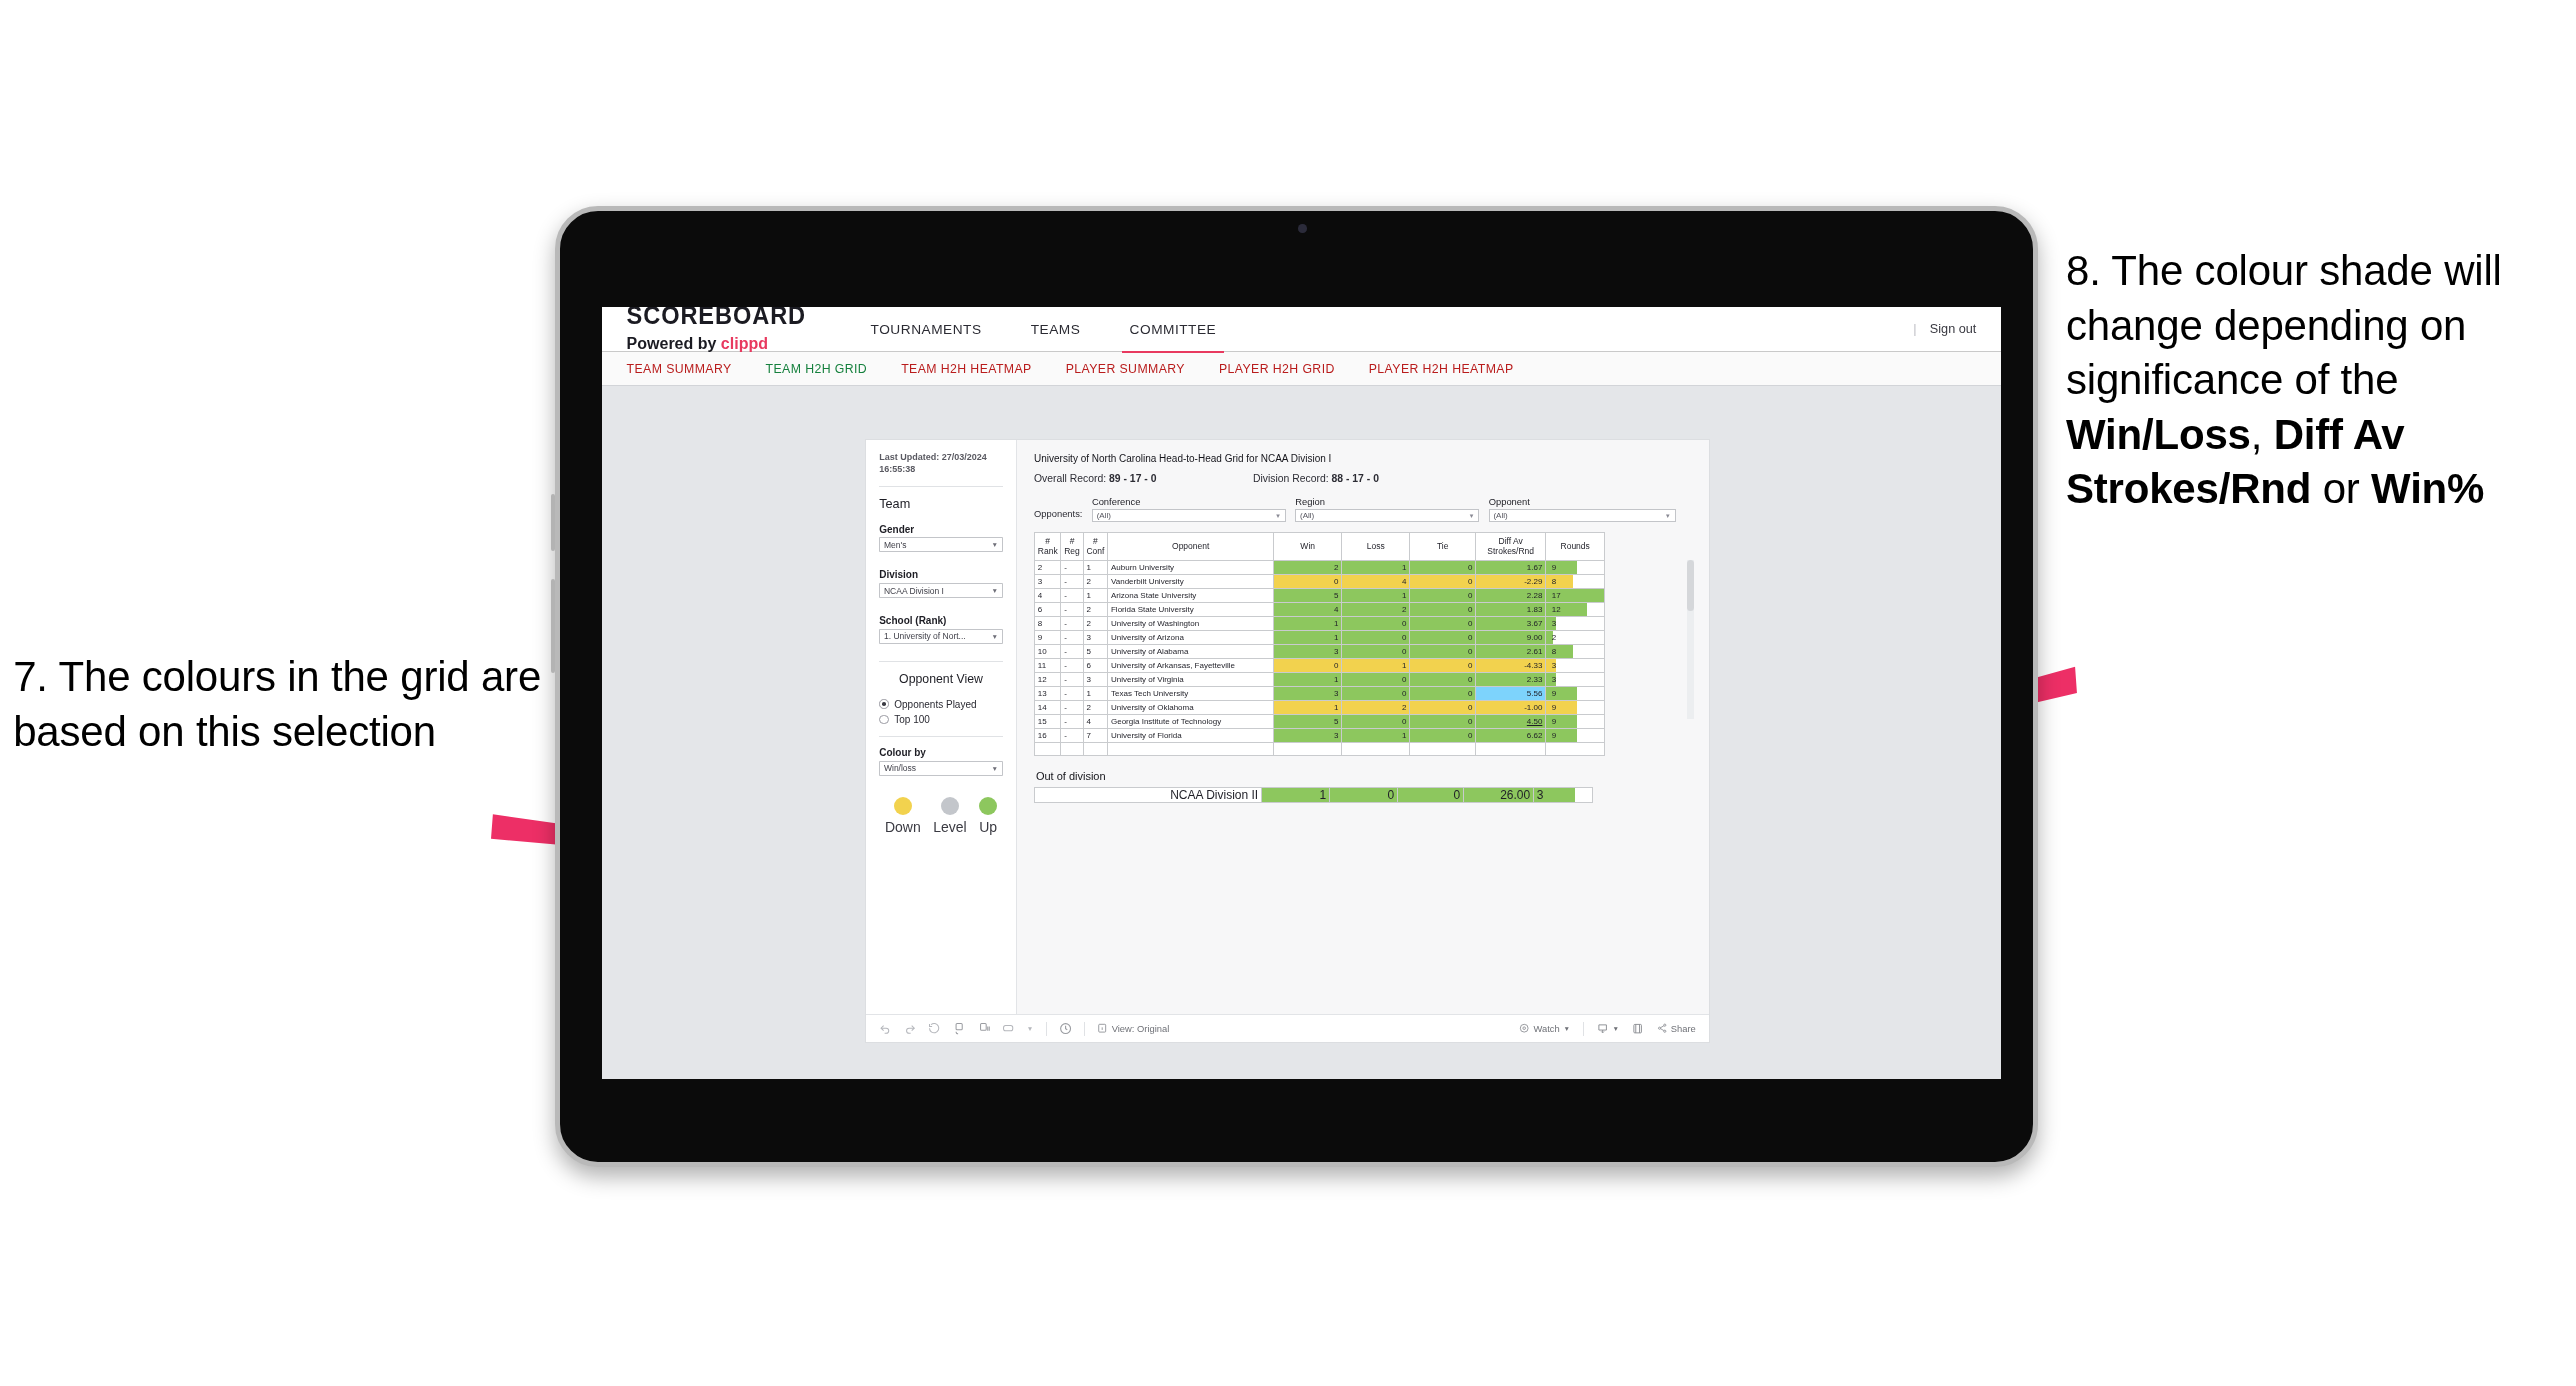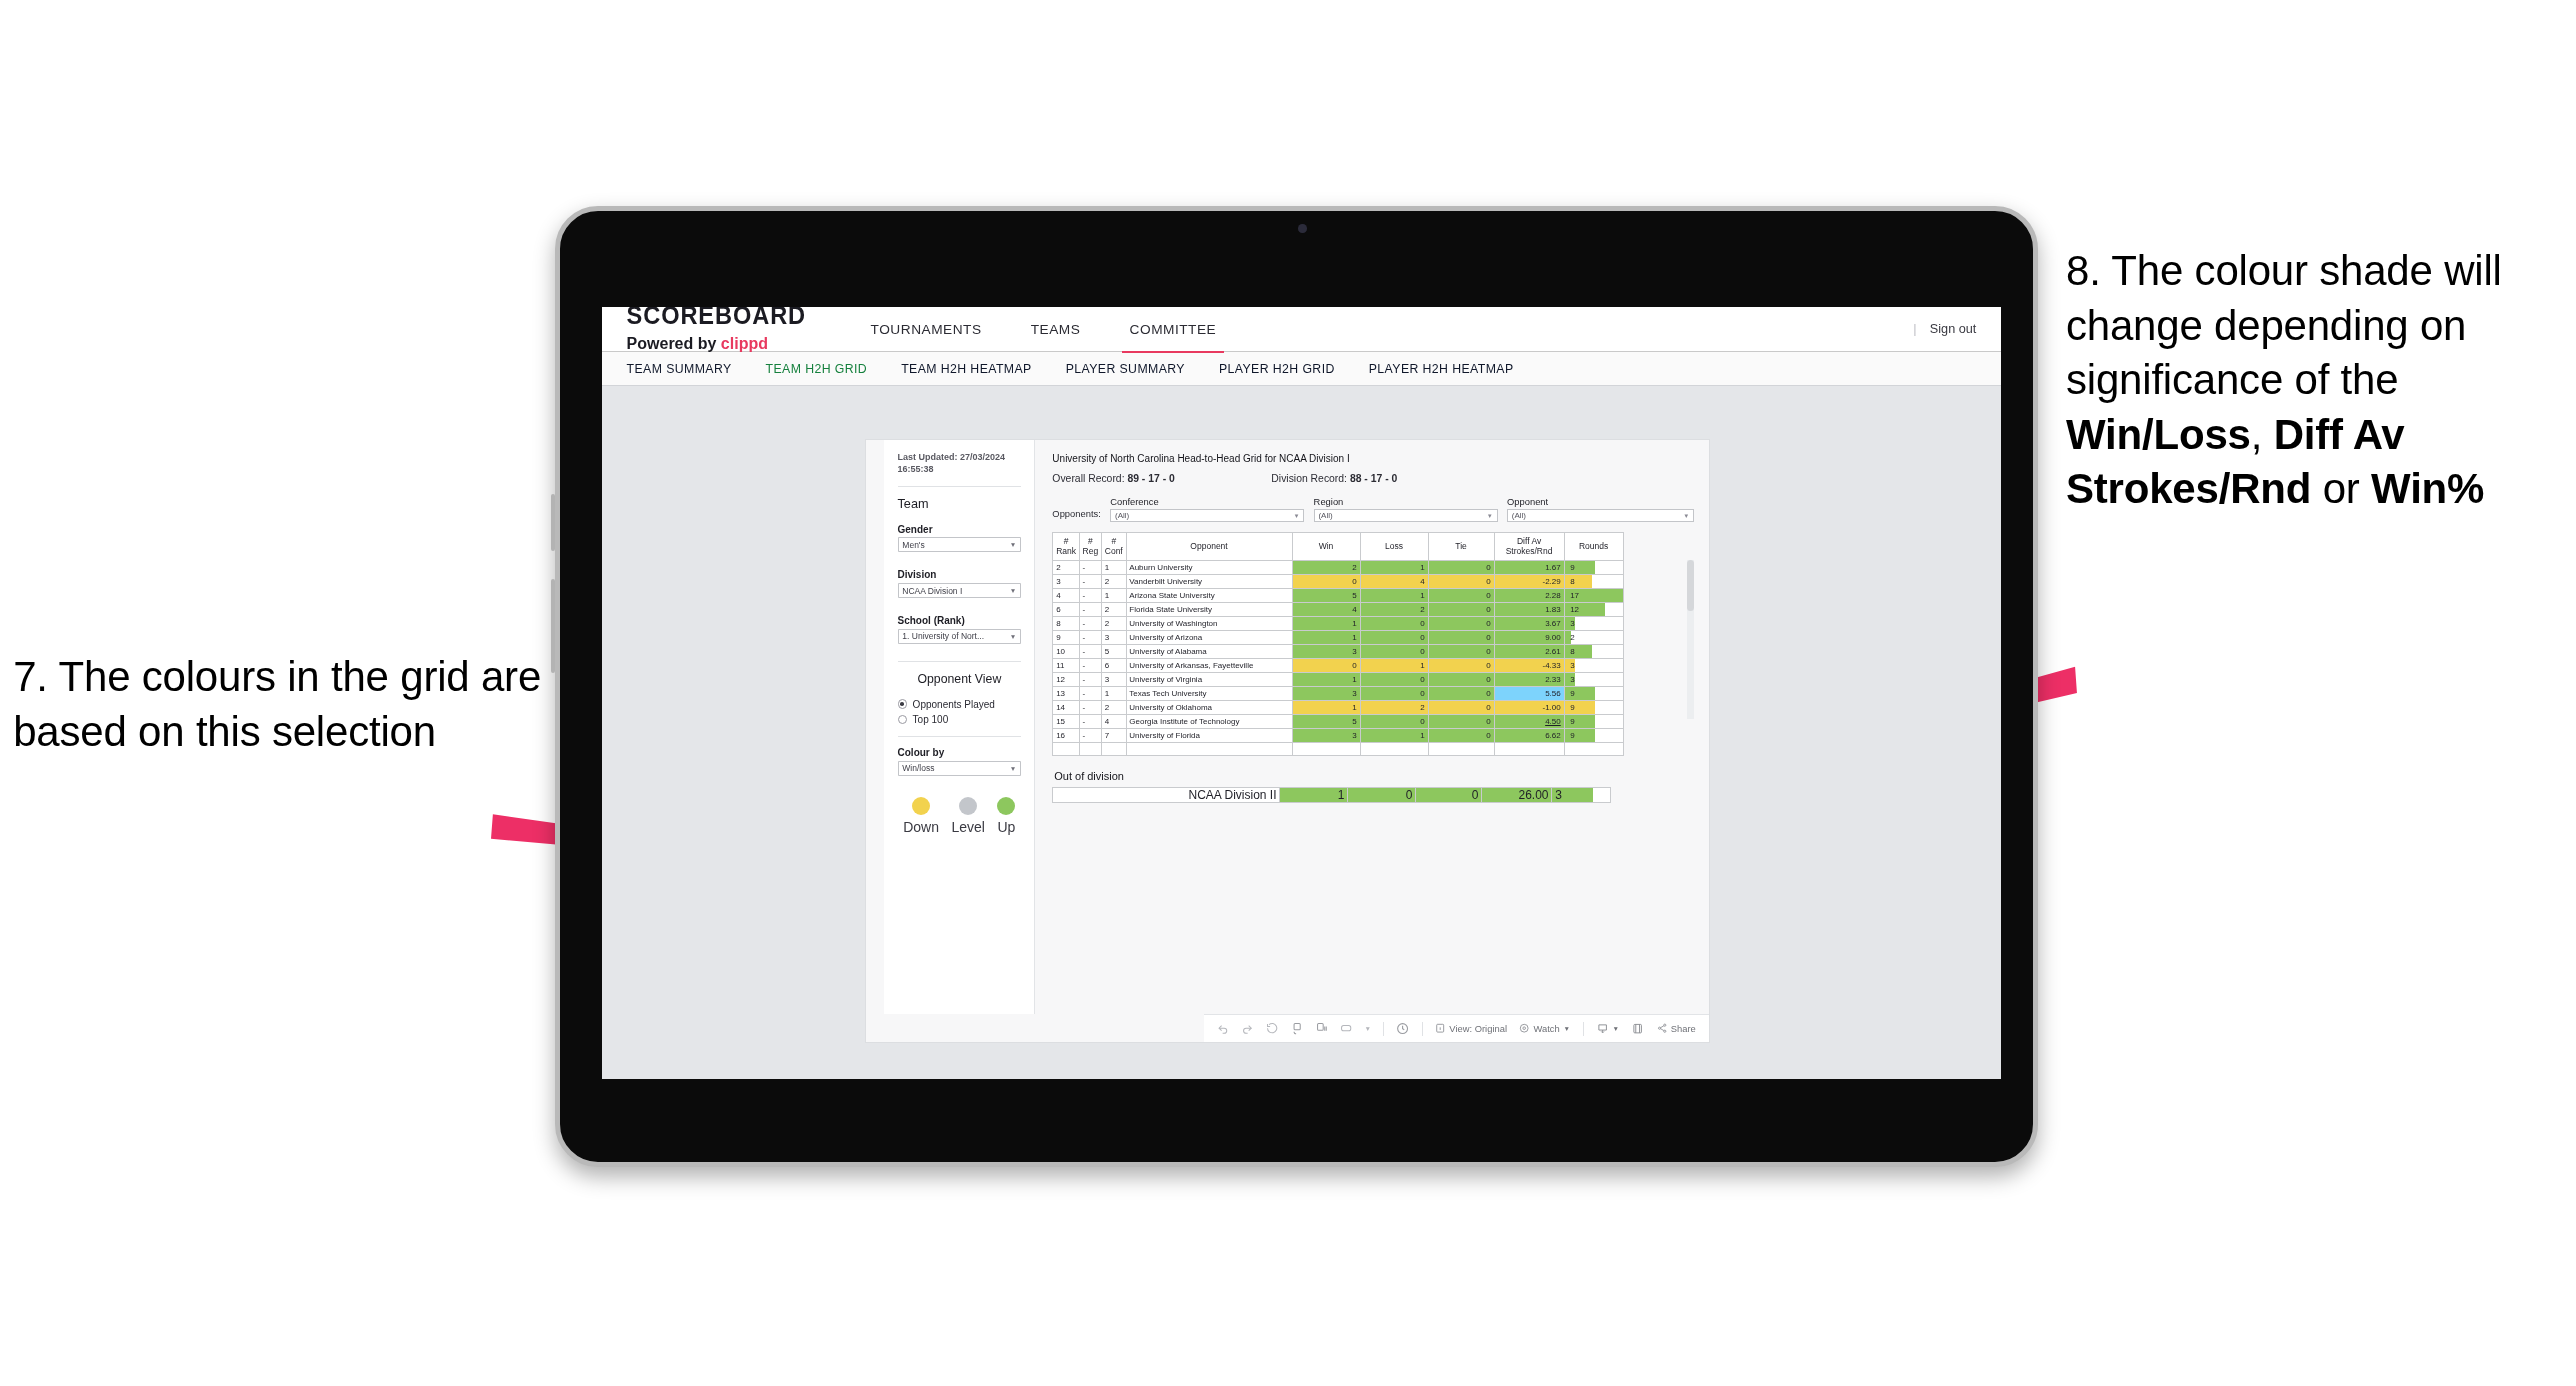--- a/index.html
+++ b/index.html
@@ -77,28 +77,28 @@
   }
   #signout-wrap { margin-left: auto; display:flex; align-items:center; gap:13.2px;
                   font-size: 12.7px; color: #3a3a42; }
   #signout-sep { color:#bdbdc4; }
 
   
   #subnav {
     height: 34px; background: #fafafa; display: flex; align-items: center;
     padding: 0 24.6px; border-bottom: 0.9px solid #d2d4d8;
   }
-  .subtab { font-size: 12.3px; color: #0f172a; letter-spacing: 0.4px; margin-right: 34px; }
+  .subtab { font-size: 12.3px; color: #b91c1c; letter-spacing: 0.4px; margin-right: 34px; }
   .subtab.active { color: #15803d; }
 
   
   #dash {
     position: absolute; left: 263px; top: 132px;
     width: 845px; height: 604px; background: #f7f7f8;
-    border: 0.9px solid #dcdee1; display: flex; flex-direction: column; align-items: flex-end;
+    border: 0.9px solid #dcdee1; display: flex; flex-direction: column;
   }
   #dash-body { flex: 1; display: flex; overflow: hidden; }
 
   
   #sidebar { width: 151px; background: #fff; padding: 11.3px 13.2px 0 13.2px;
              border-right: 0.9px solid #e2e4e7; }
   .updated { font-size: 9px; color: #5a5a62; font-weight: 700; line-height: 1.35; }
   .hr { height: 0.9px; background: #e0e2e5; margin: 10.4px 0 10.4px; }
   .sec-title { font-size: 12.7px; color: #1d1d24; margin-bottom: 12.3px; }
   .sec-title.center { text-align: center; font-size: 12.3px; }

